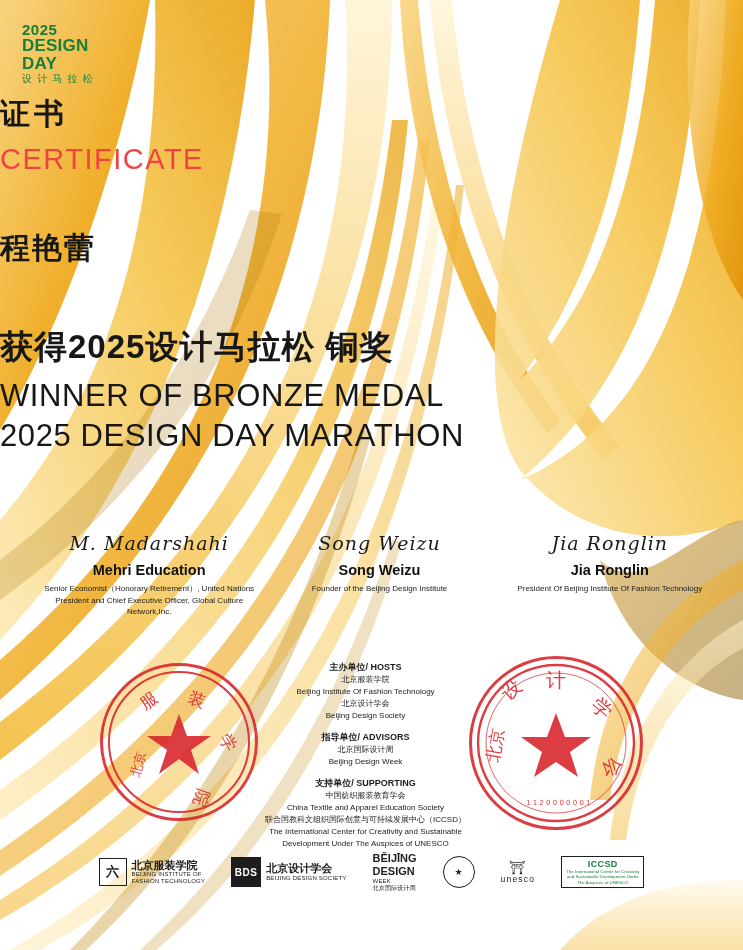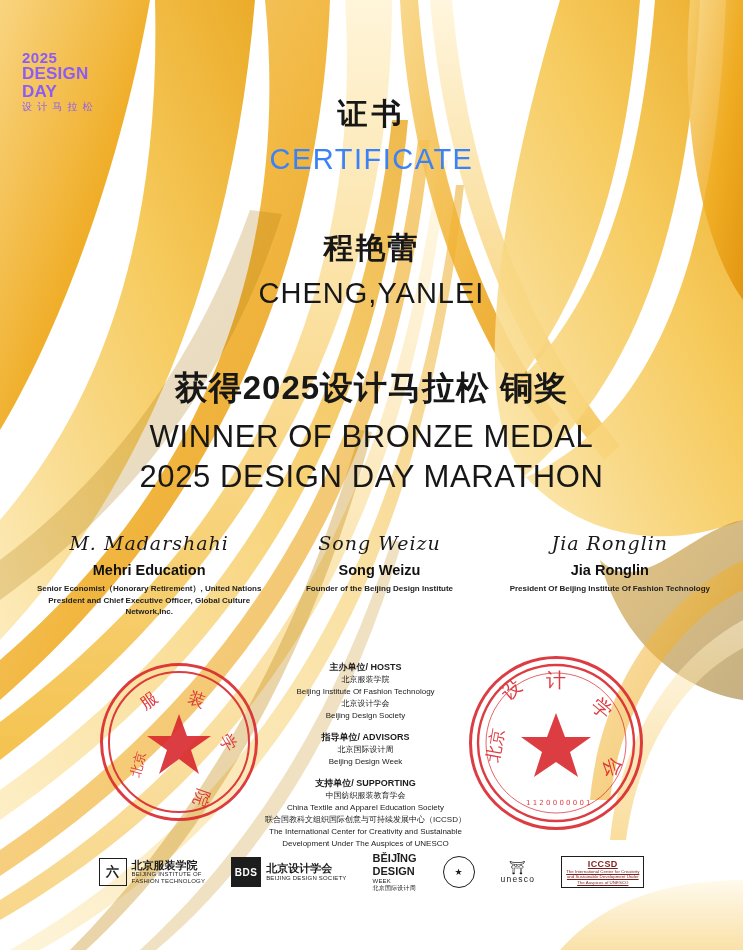--- a/index.html
+++ b/index.html
@@ -26,23 +26,22 @@
     z-index: 0;
   }
   .bg-art svg { display:block; width:743px; height:950px; }
 
   
   .logo {
     position: absolute;
     top: 22px;
     left: 22px;
     z-index: 5;
-    color: #8b5cf6;
+    color: #15803d;
     line-height: 1.02;
-    margin-top: 28px;
   }
   .logo .l1 {
     font-size: 15px;
     font-weight: bold;
     letter-spacing: 0.5px;
   }
   .logo .l2 {
     font-size: 17px;
     font-weight: bold;
     letter-spacing: 0.2px;
@@ -55,34 +54,34 @@
   .logo .l4 {
     font-size: 10px;
     letter-spacing: 1.2px;
     margin-top: 2px;
   }
 
   
   .content {
     position: relative;
     z-index: 4;
-    text-align: center;
+    text-align: left;
   }
 
   .cert-cn {
     margin-top: 94px;
     font-size: 30px;
     font-weight: bold;
     color: #171717;
     letter-spacing: 4px;
   }
   .cert-en {
     margin-top: 8px;
     font-size: 29px;
-    color: #3b82f6;
+    color: #ef4444;
     letter-spacing: 1.5px;
   }
 
   .name-cn {
     margin-top: 52px;
     font-size: 30px;
     font-weight: bold;
     color: #171717;
     letter-spacing: 2px;
   }
@@ -143,21 +142,20 @@
     font-size: 14.5px;
     font-weight: bold;
     color: #111;
     margin-top: 4px;
   }
   .sig-title {
     font-size: 8px;
     color: #222;
     margin-top: 5px;
     line-height: 1.45;
-    font-weight: bold;
   }
 
   
   .orgs {
     position: absolute;
     z-index: 4;
     top: 652px;
     left: 0;
     right: 12px;
     text-align: center;
@@ -271,23 +269,22 @@
     line-height: 1;
     letter-spacing: 1px;
   }
   .unesco .uname {
     font-size: 8.5px;
     letter-spacing: 1.2px;
   }
   .iccsd {
     border: 1.2px solid #1d1d1d;
     padding: 2px 4px;
-    color: #7f1d1d;
+    color: #15803d;
     text-align: center;
-    text-decoration: underline;
   }
   .iccsd .big { font-size: 9px; font-weight: bold; letter-spacing: 0.4px; }
   .iccsd .small { font-size: 4.4px; line-height: 1.25; }
 </style>
 </head>
 <body>
 
 <div class="page">
 
   <div class="bg-art">
@@ -351,21 +348,20 @@
     <div class="l2">DESIGN</div>
     <div class="l3">DAY</div>
     <div class="l4">设 计 马 拉 松</div>
   </div>
 
   <div class="content">
     <div class="cert-cn">证书</div>
     <div class="cert-en">CERTIFICATE</div>
 
     <div class="name-cn">程艳蕾</div>
-    <div class="name-en">CHENG,YANLEI</div>
 
     <div class="award-cn">获得2025设计马拉松 铜奖</div>
     <div class="award-en1">WINNER OF BRONZE MEDAL</div>
     <div class="award-en2">2025 DESIGN DAY MARATHON</div>
   </div>
 
   <div class="signatures">
     <div class="sig-block">
       <div class="sig-script">M. Madarshahi</div>
       <div class="sig-name">Mehri Education</div>

